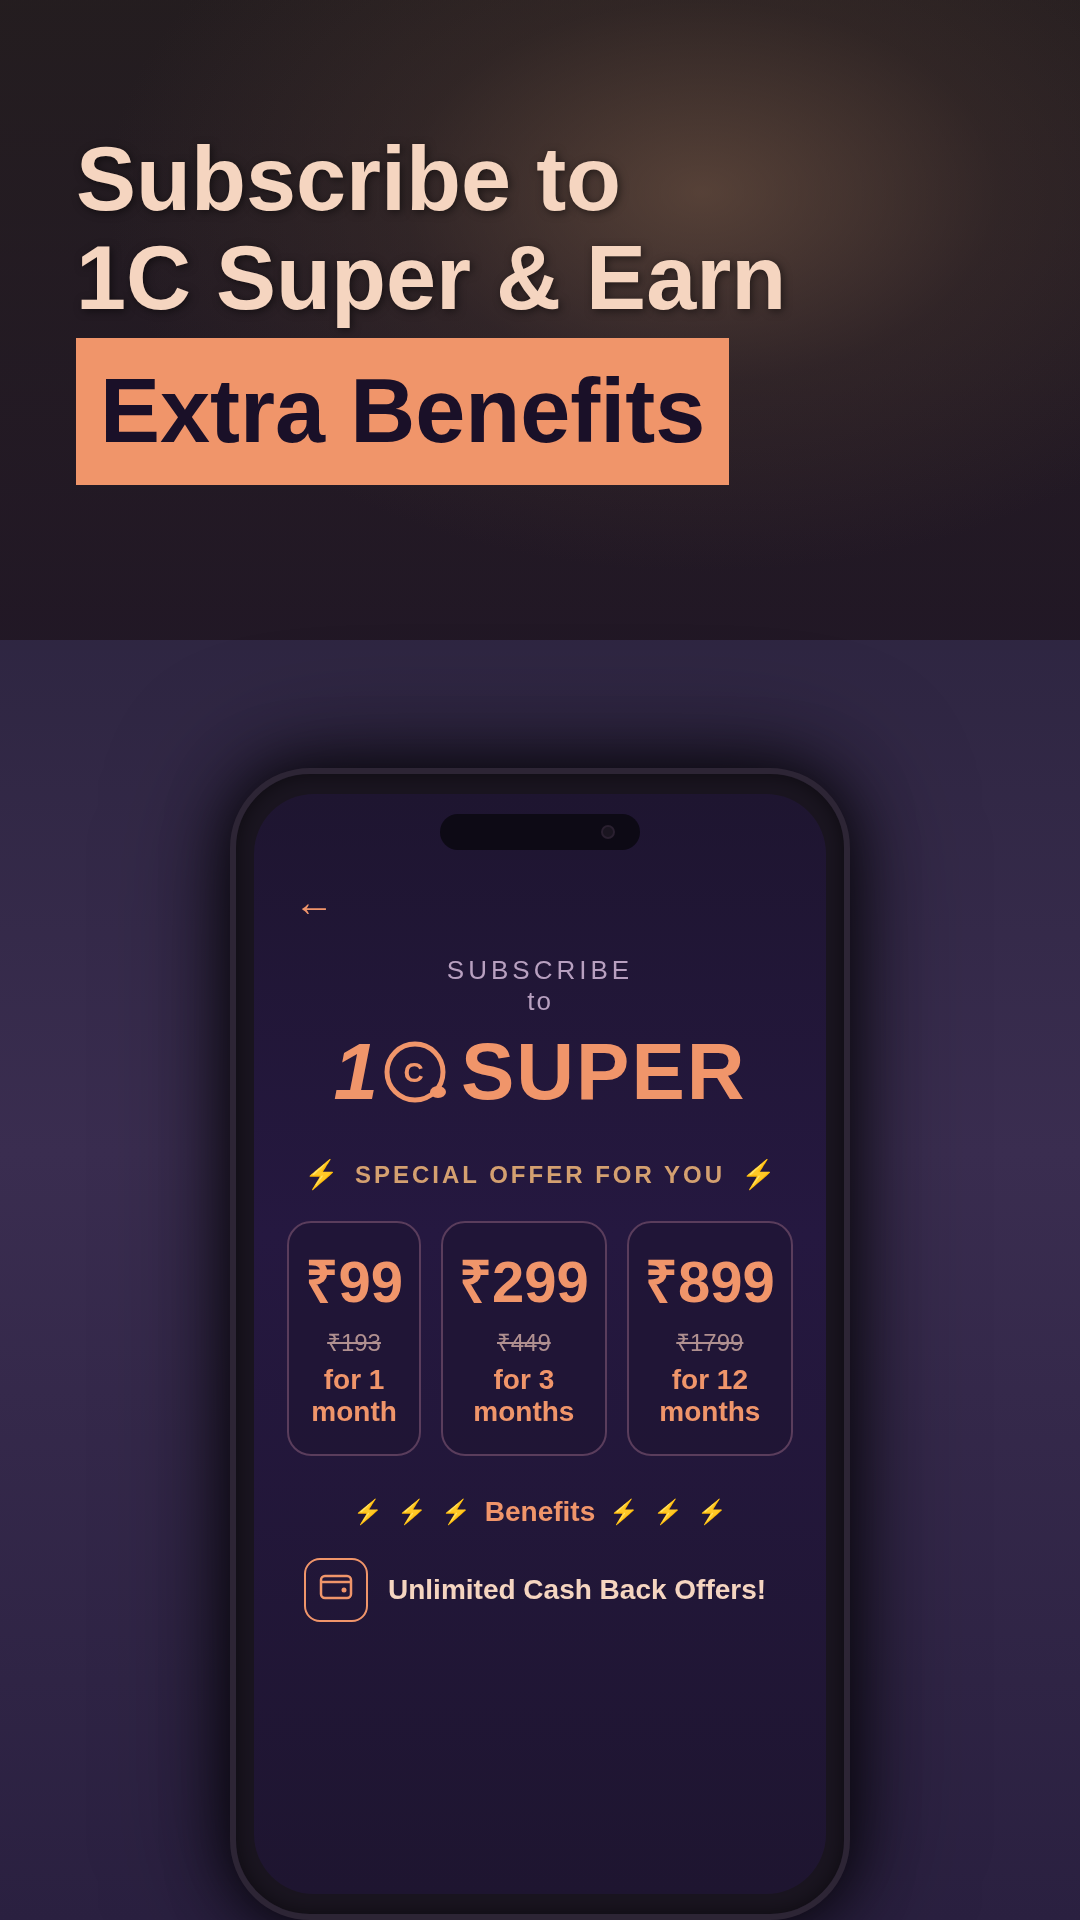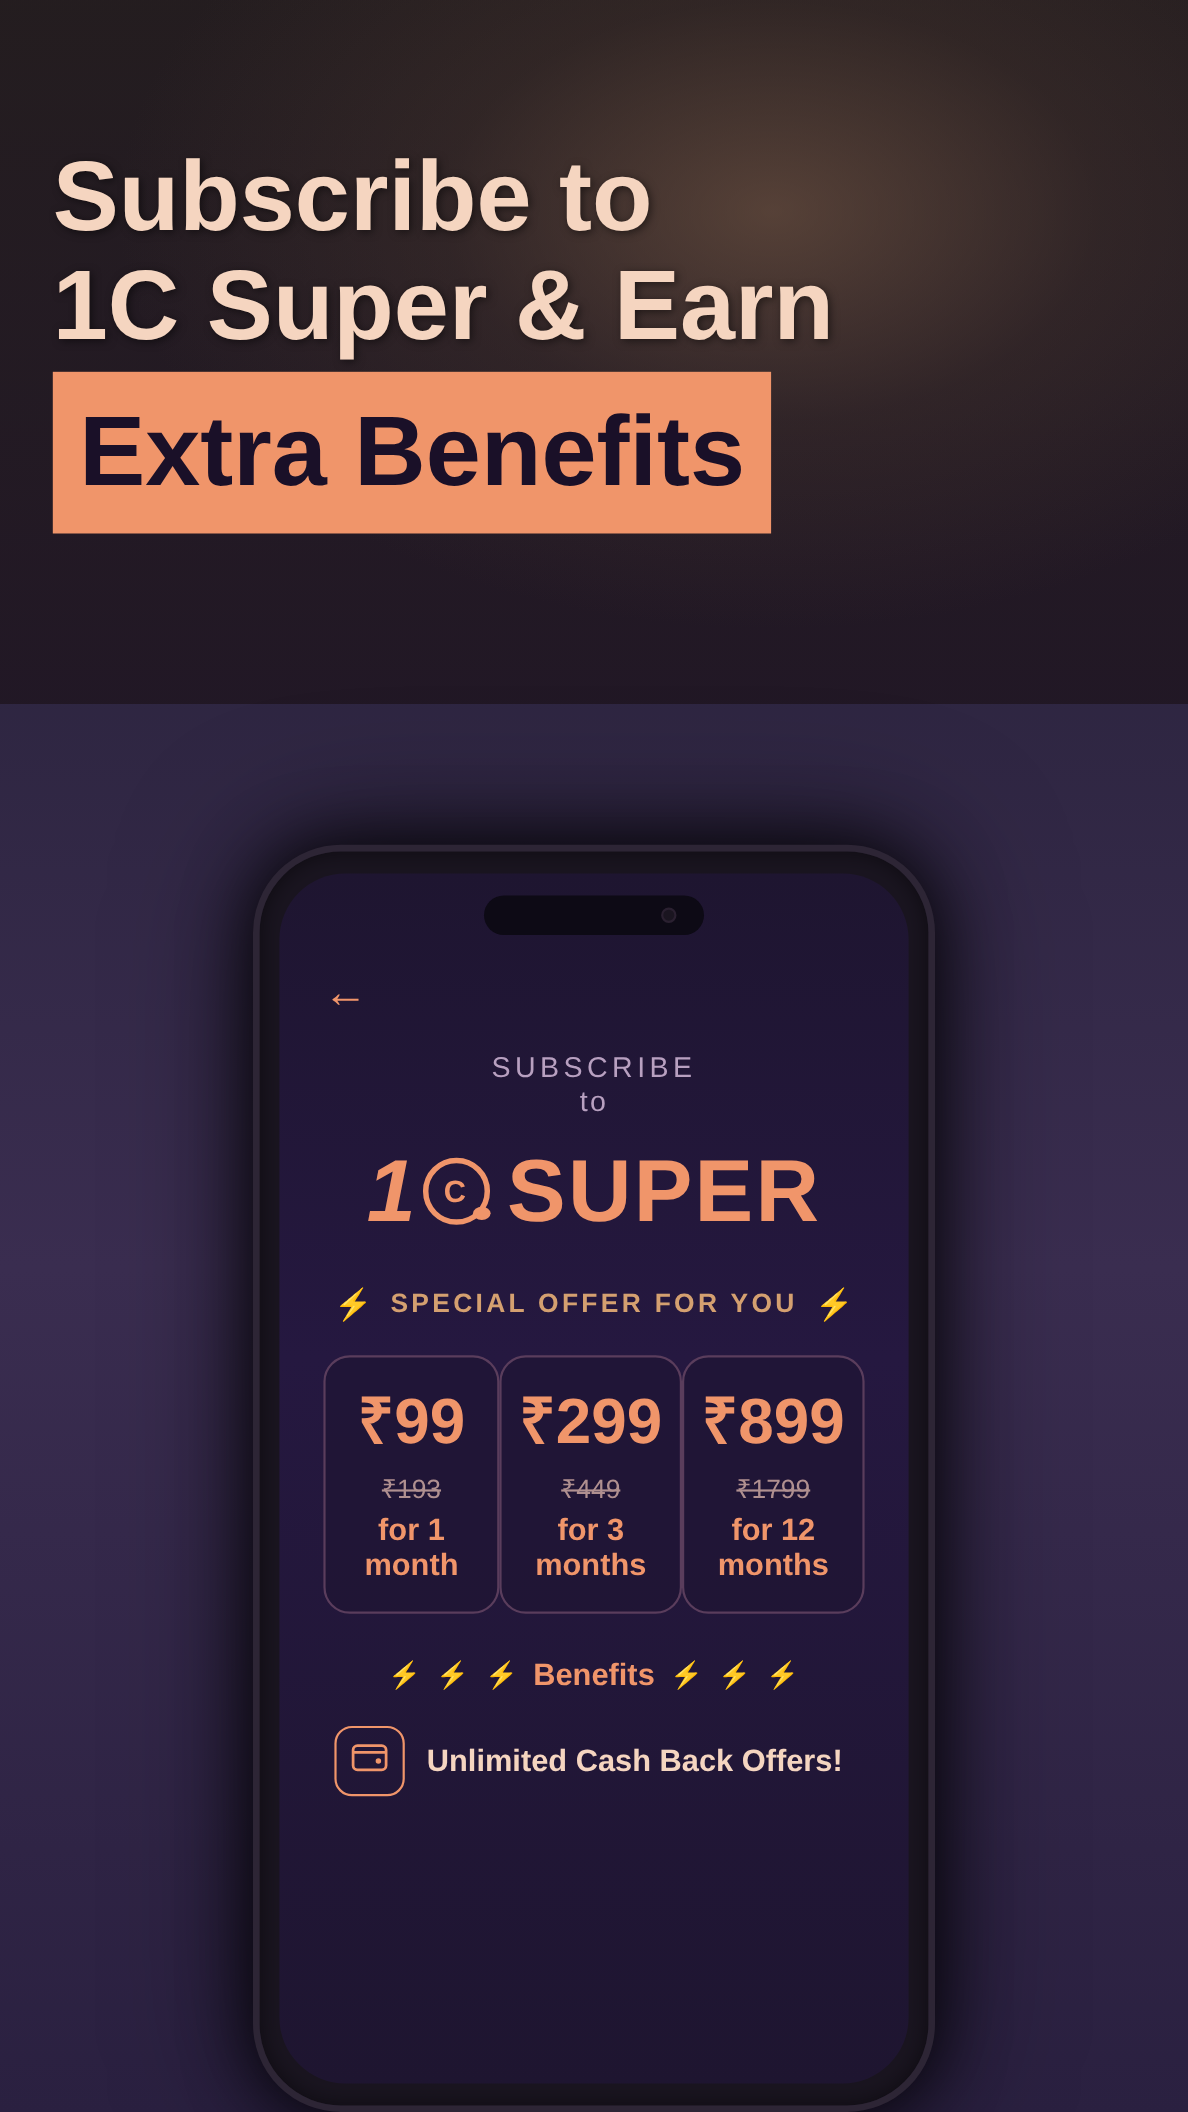--- a/index.html
+++ b/index.html
@@ -29,21 +29,21 @@
       height: 640px;
       background: 
         radial-gradient(ellipse at 65% 30%, rgba(120,90,70,0.6) 0%, rgba(80,60,50,0.3) 30%, transparent 60%),
         linear-gradient(180deg, rgba(40,30,25,0.7) 0%, rgba(30,20,30,0.8) 100%);
       z-index: 1;
     }
 
     .header-text {
       position: absolute;
       top: 130px;
-      left: 48px;
+      left: 76px;
       z-index: 5;
     }
 
     .header-line1 {
       font-size: 90px;
       font-weight: 800;
       color: #f5d5c0;
       line-height: 1.1;
       text-shadow: 2px 2px 8px rgba(0,0,0,0.5);
     }
@@ -133,21 +133,21 @@
       font-size: 26px;
       letter-spacing: 4px;
       font-weight: 400;
     }
 
     .subscribe-to {
       text-align: center;
       color: #b8a0c0;
       font-size: 26px;
       letter-spacing: 2px;
-      margin-bottom: 20px;
+      margin-bottom: 9px;
     }
 
     .brand-name {
       text-align: center;
       font-size: 80px;
       font-weight: 900;
       color: #f0956a;
       letter-spacing: 3px;
       margin-bottom: 40px;
       display: flex;
@@ -203,20 +203,21 @@
       font-weight: 600;
     }
 
     .lightning {
       color: #f0956a;
       font-size: 28px;
     }
 
     .plans-row {
       display: flex;
+      gap: 20px;
       justify-content: center;
       margin-bottom: 40px;
     }
 
     .plan-card {
       flex: 1;
       border: 2px solid #5a3d5c;
       border-radius: 24px;
       padding: 30px 16px 26px;
       text-align: center;

